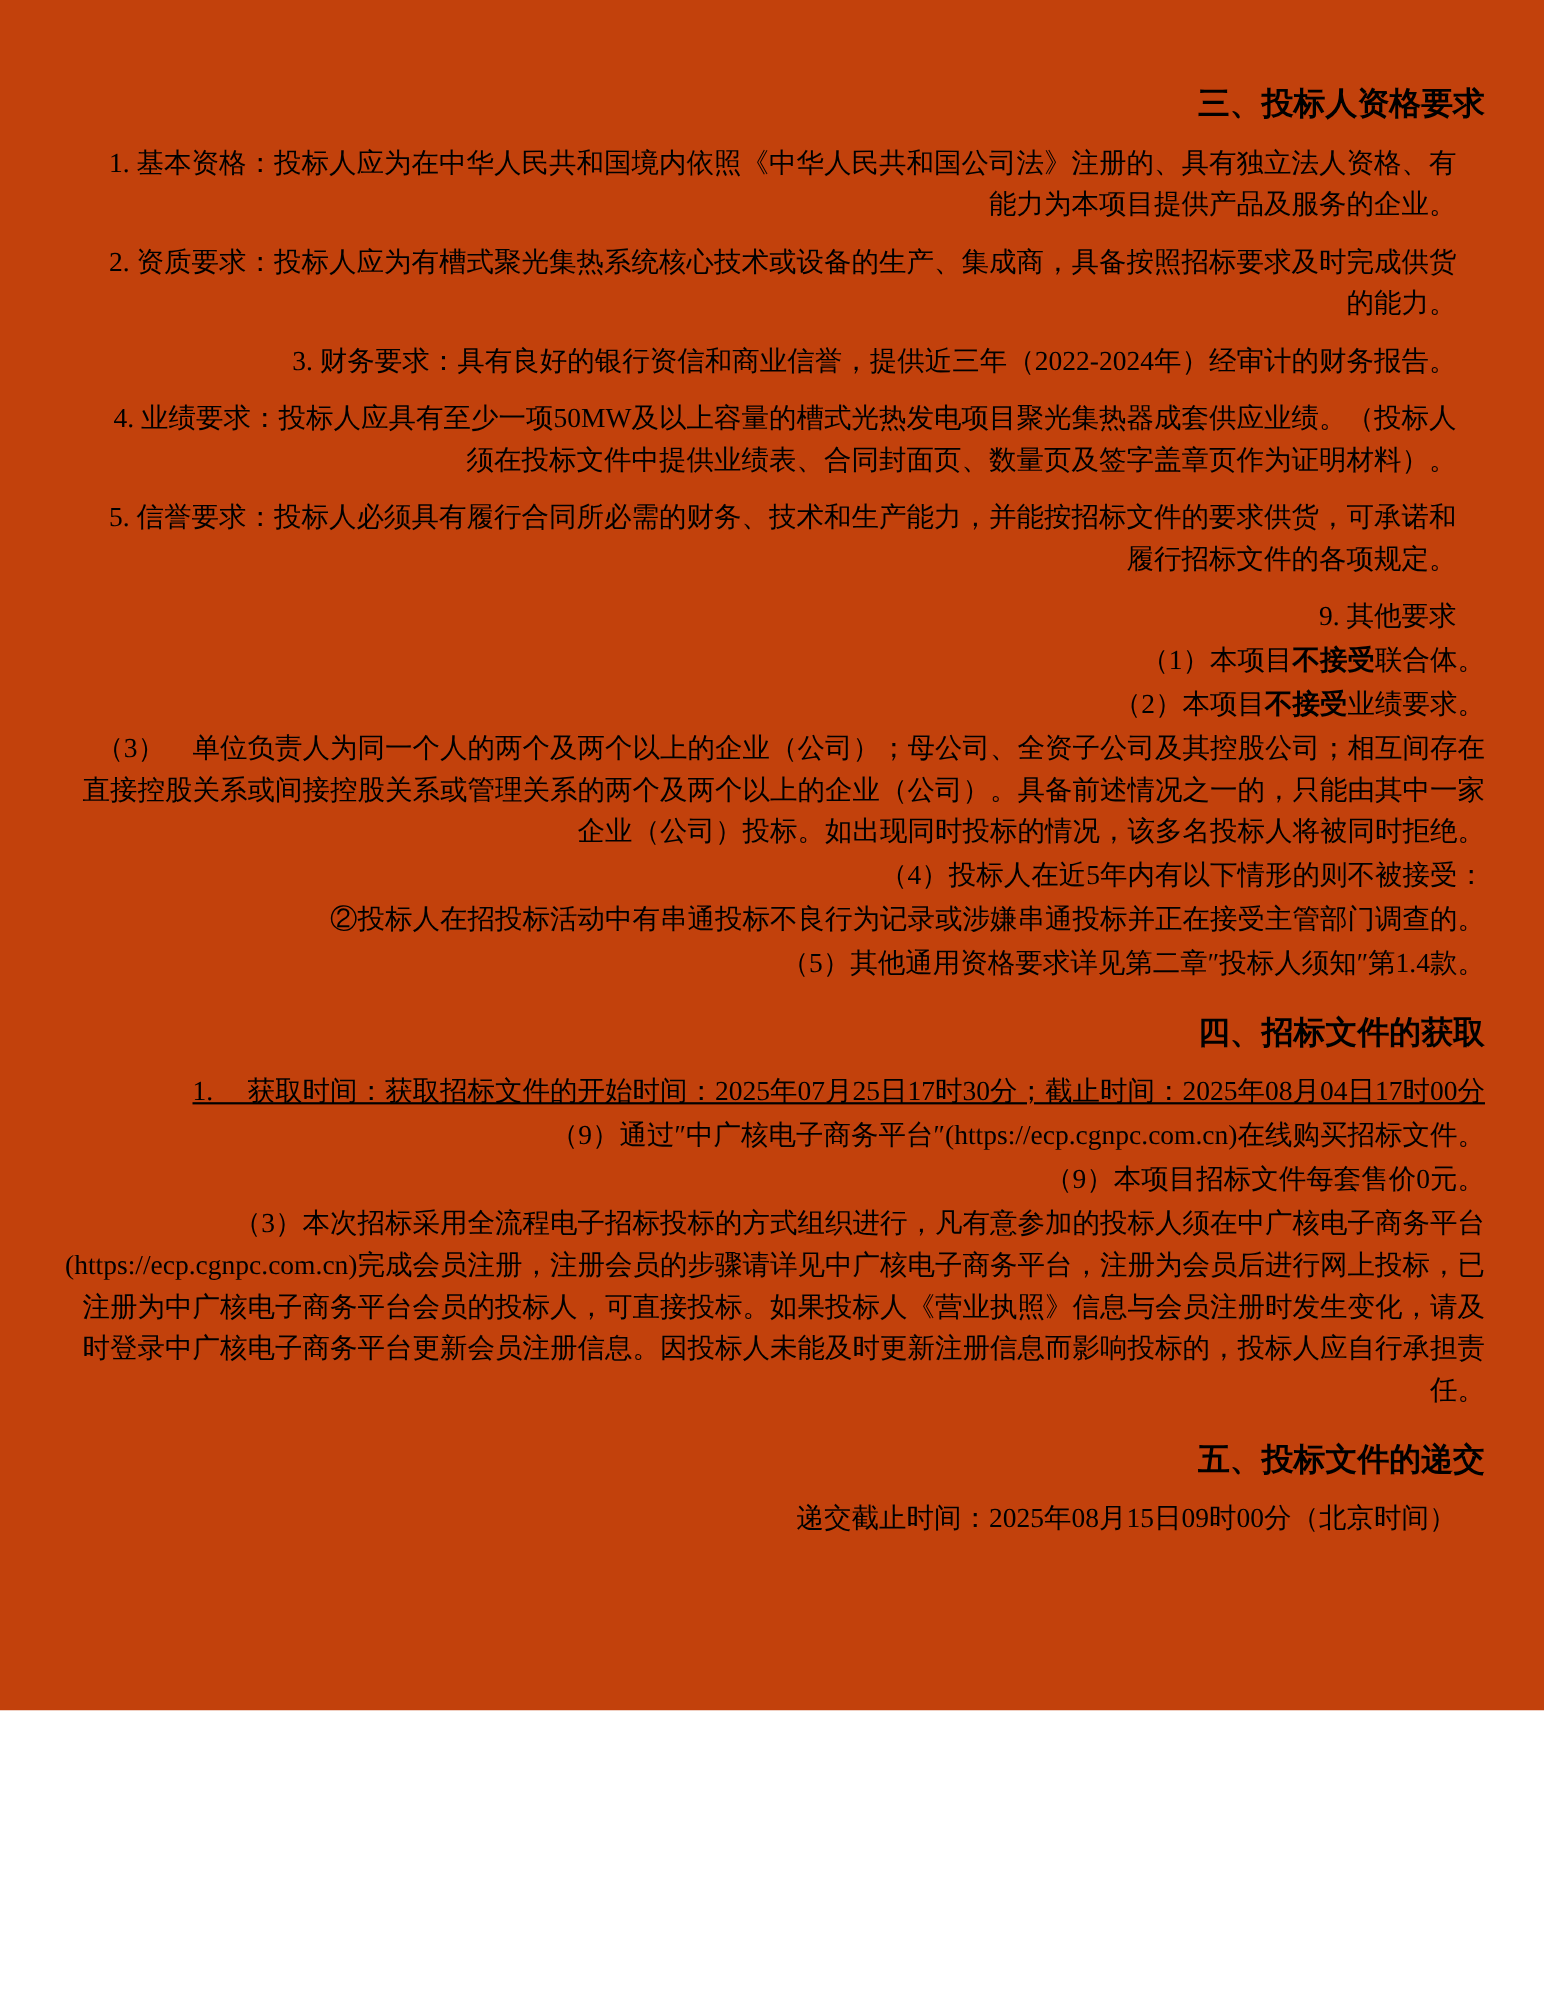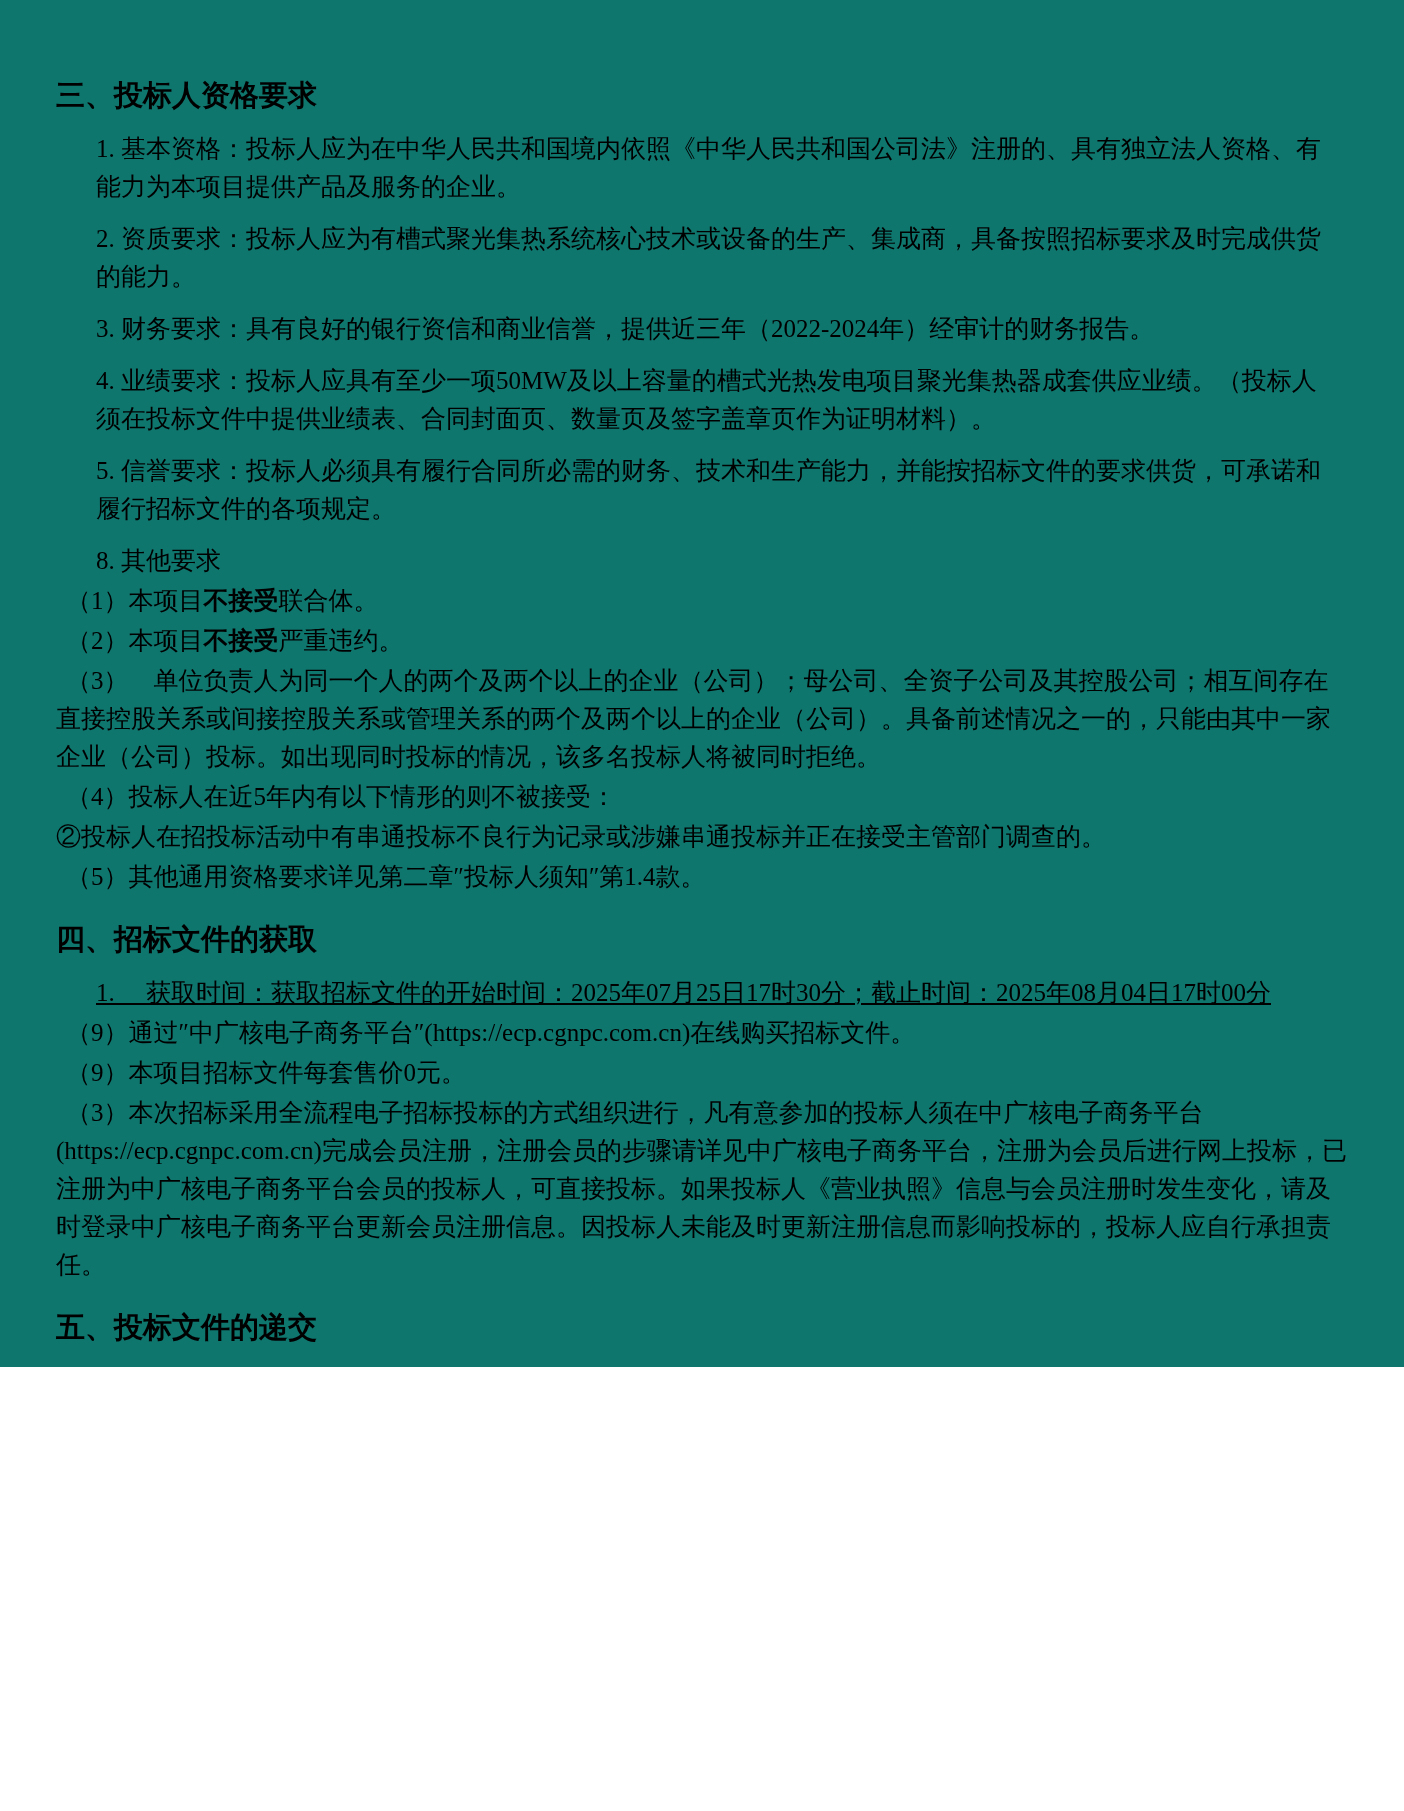--- a/index.html
+++ b/index.html
@@ -1,26 +1,27 @@
 <!DOCTYPE html>
 <html lang="zh"><head>
 <meta charset="utf-8">
 <style>
   html,body{margin:0;padding:0;background:#ffffff;}
   .page{
     width:1404px;
-    height:1367px;
+    height:1555px;
     box-sizing:border-box;
-    background:#0f766e;
+    background:#c2410c;
     padding:74px 54px 0 56px;
     font-family:"Liberation Serif", serif;
     font-size:25px;
     line-height:38px;
     color:#000000;
     overflow:hidden;
+    text-align:right;
   }
   h2{
     font-family:"Liberation Sans", sans-serif;
     font-size:29px;
     line-height:42px;
     font-weight:700;
     margin:22px 0 12px 0;
     color:#000000;
   }
   h2.first{margin-top:0;}
@@ -40,25 +41,25 @@
 
 <div class="page">
 
   <h2 class="first">三、投标人资格要求</h2>
 
   <p class="pa">1. 基本资格：投标人应为在中华人民共和国境内依照《中华人民共和国公司法》注册的、具有独立法人资格、有能力为本项目提供产品及服务的企业。</p>
   <p class="pa">2. 资质要求：投标人应为有槽式聚光集热系统核心技术或设备的生产、集成商，具备按照招标要求及时完成供货的能力。</p>
   <p class="pa">3. 财务要求：具有良好的银行资信和商业信誉，提供近三年（2022-2024年）经审计的财务报告。</p>
   <p class="pa">4. 业绩要求：投标人应具有至少一项50MW及以上容量的槽式光热发电项目聚光集热器成套供应业绩。（投标人须在投标文件中提供业绩表、合同封面页、数量页及签字盖章页作为证明材料）。</p>
   <p class="pa">5. 信誉要求：投标人必须具有履行合同所必需的财务、技术和生产能力，并能按招标文件的要求供货，可承诺和履行招标文件的各项规定。</p>
-  <p class="pa">8. 其他要求</p>
+  <p class="pa">9. 其他要求</p>
 
   <p class="pi"><span>（1）本项目</span><b>不接受</b><span>联合体。</span></p>
 
-  <p class="pi"><span>（2）本项目</span><b>不接受</b><span>严重违约。</span></p>
+  <p class="pi"><span>（2）本项目</span><b>不接受</b><span>业绩要求。</span></p>
 
   <p class="pi">（3）　单位负责人为同一个人的两个及两个以上的企业（公司）；母公司、全资子公司及其控股公司；相互间存在直接控股关系或间接控股关系或管理关系的两个及两个以上的企业（公司）。具备前述情况之一的，只能由其中一家企业（公司）投标。如出现同时投标的情况，该多名投标人将被同时拒绝。</p>
   <p class="pi">（4）投标人在近5年内有以下情形的则不被接受：</p>
   <p class="pf">②投标人在招投标活动中有串通投标不良行为记录或涉嫌串通投标并正在接受主管部门调查的。</p>
   <p class="pi">（5）其他通用资格要求详见第二章″投标人须知″第1.4款。</p>
 
   <h2>四、招标文件的获取</h2>
 
   <p class="ph">1.　 获取时间：获取招标文件的开始时间：2025年07月25日17时30分；截止时间：2025年08月04日17时00分</p>
   <p class="pi">（9）通过″中广核电子商务平台″(https://ecp.cgnpc.com.cn)在线购买招标文件。</p>

